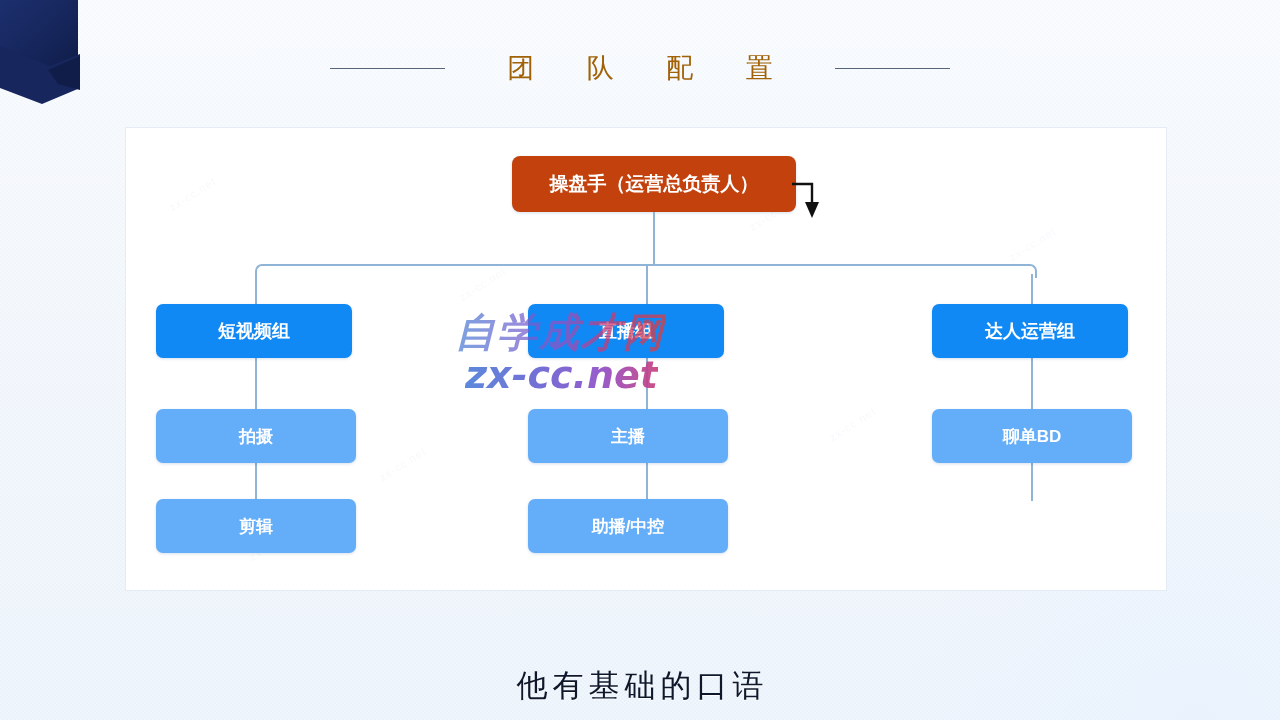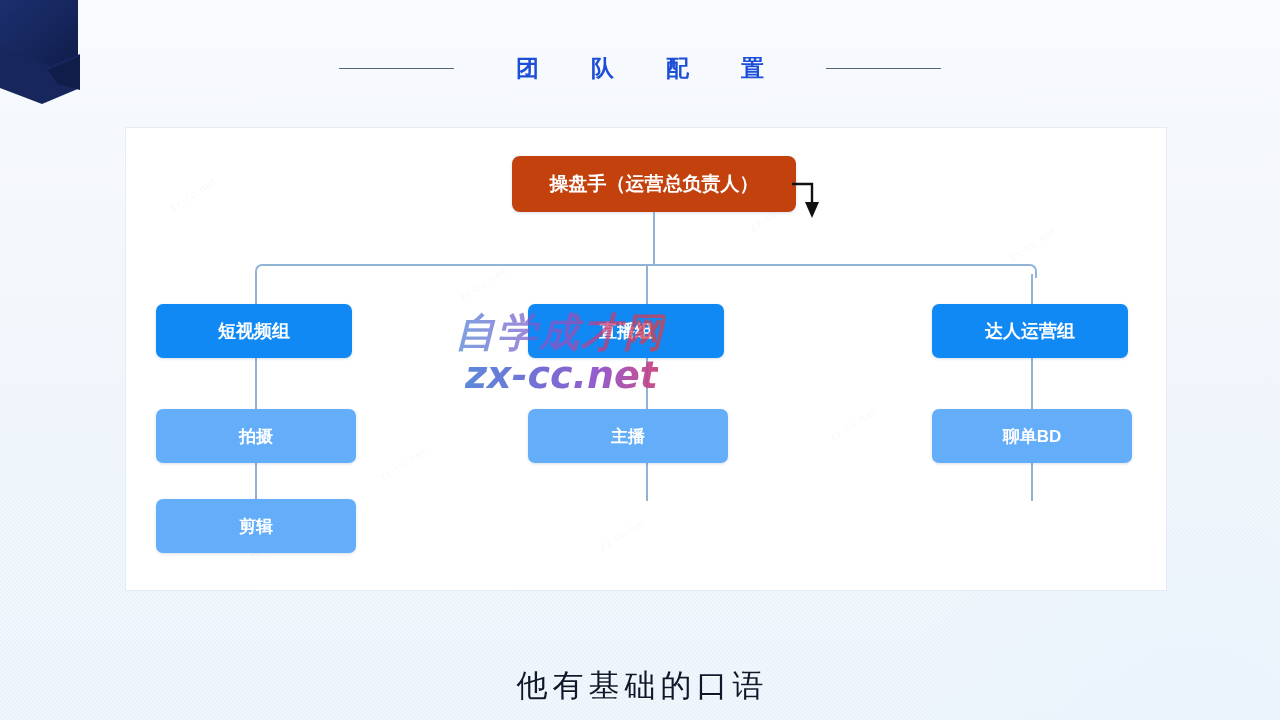--- a/index.html
+++ b/index.html
@@ -34,22 +34,22 @@
   
   .title-row{
     position:absolute;left:0;top:44px;width:1280px;height:48px;
     display:flex;align-items:center;justify-content:center;gap:0;
   }
   .title-line{height:1px;background:#3b4a63;opacity:.85;}
   .title-line.l{width:115px;margin-right:40px;}
   .title-line.r{width:115px;margin-left:40px;}
   .title-text{
     font-family:"DejaVu Serif","Liberation Serif",serif;
-    font-size:23px;color:#1d4ed8;letter-spacing:22px;
-    text-indent:22px;white-space:nowrap;font-weight:700;
+    font-size:27px;color:#a16207;letter-spacing:22px;
+    text-indent:22px;white-space:nowrap;font-weight:400;
   }
 
   
   .card{
     position:absolute;left:126px;top:128px;width:1040px;height:462px;
     background:#ffffff;box-shadow:0 0 0 1px rgba(225,233,242,.8);
     overflow:hidden;
   }
   .card-wm{
     position:absolute;inset:0;pointer-events:none;opacity:.5;
@@ -203,20 +203,23 @@
     <div class="node leaf g1 l-b">
       <span>剪辑</span>
     </div>
 
     <div class="node group g2">
       <span>直播组</span>
     </div>
     <div class="node leaf g2 l-a">
       <span>主播</span>
     </div>
+    <div class="node leaf g2 l-b">
+      <span>助播/中控</span>
+    </div>
 
     <div class="node group g3">
       <span>达人运营组</span>
     </div>
     <div class="node leaf g3 l-a">
       <span>聊单BD</span>
     </div>
 
   </div>
 </div>

